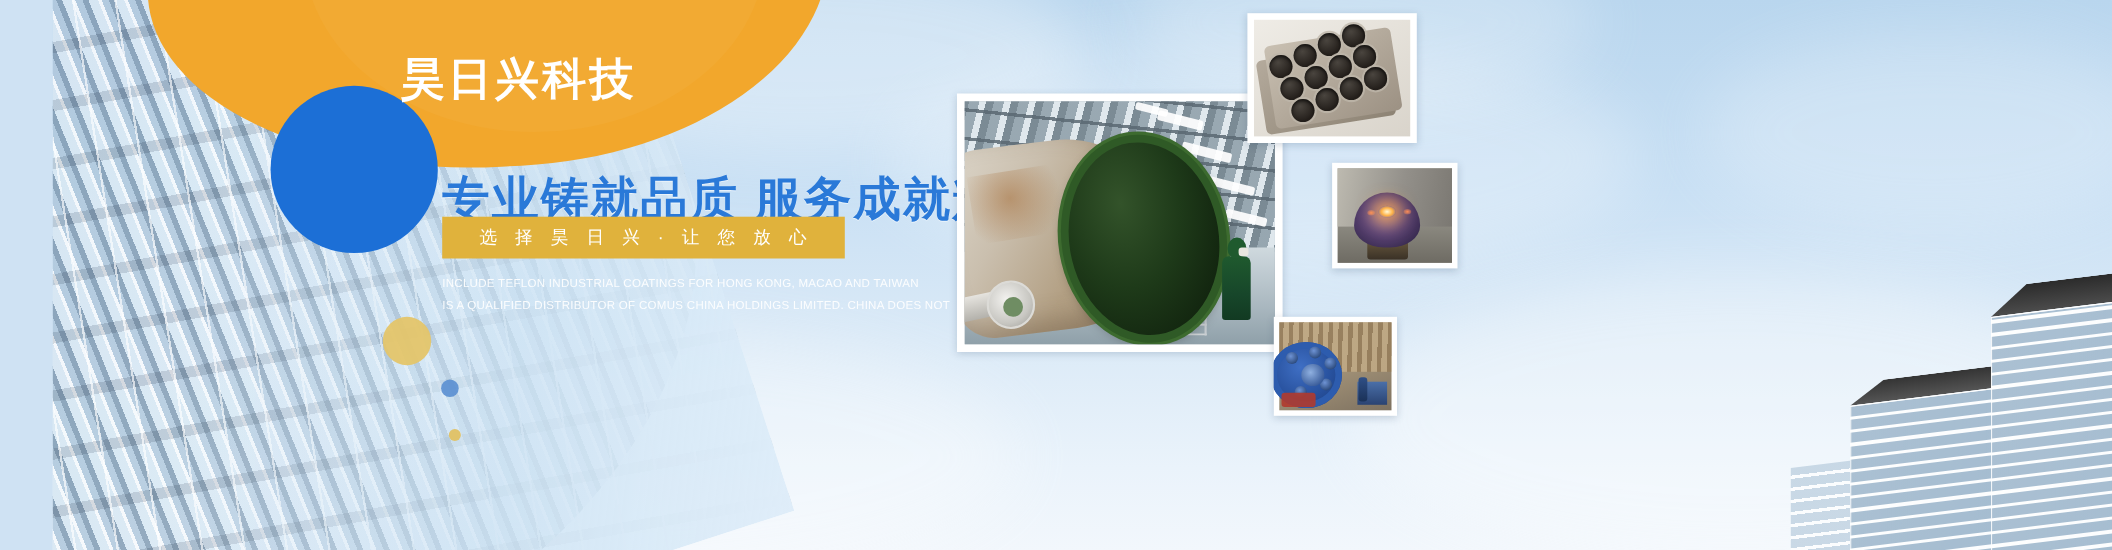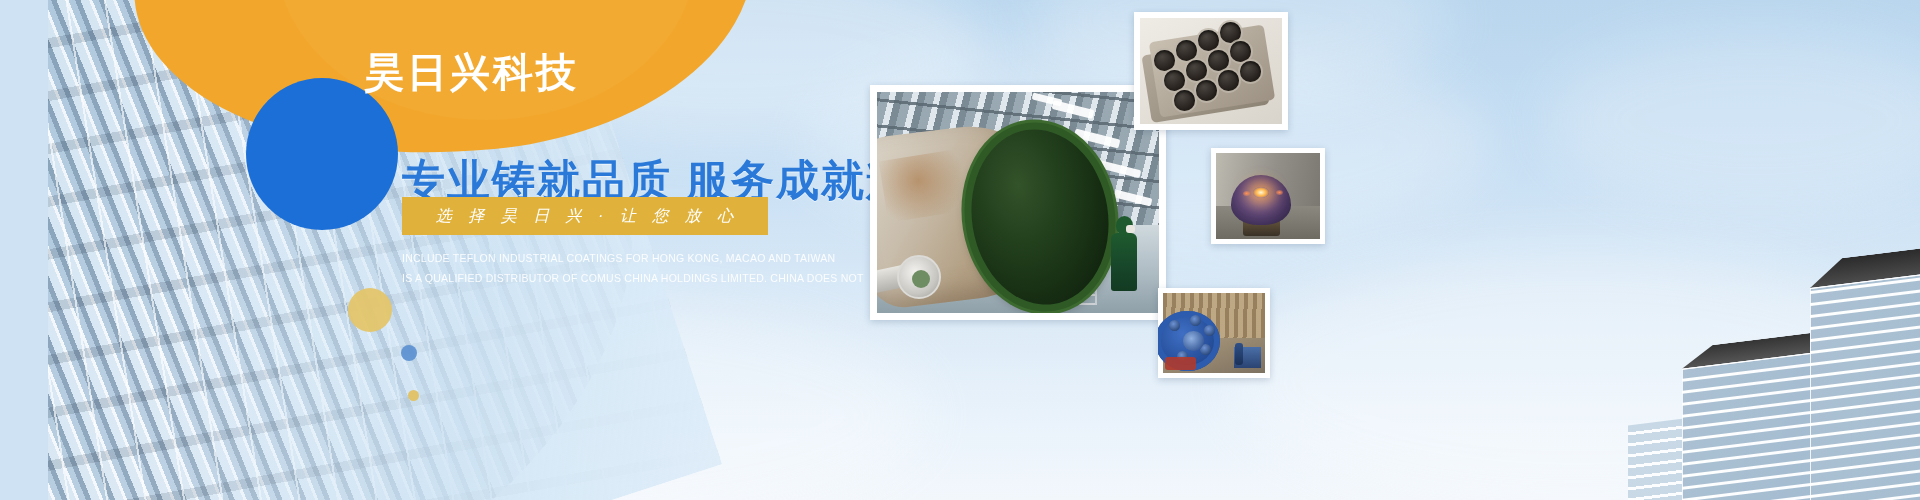--- a/index.html
+++ b/index.html
@@ -169,21 +169,20 @@
 
   
   .tagline-bar {
     position:absolute;
     left:354px; top:197px;
     width:366px; height:38px;
     background:#e0b23c;
     display:flex;
     align-items:center;
     justify-content:center;
-    font-style:italic;
   }
   .tagline-text {
     font-size:16px;
     color:#ffffff;
     letter-spacing:6px;
     white-space:nowrap;
     padding-left:5px;
   }
 
   

